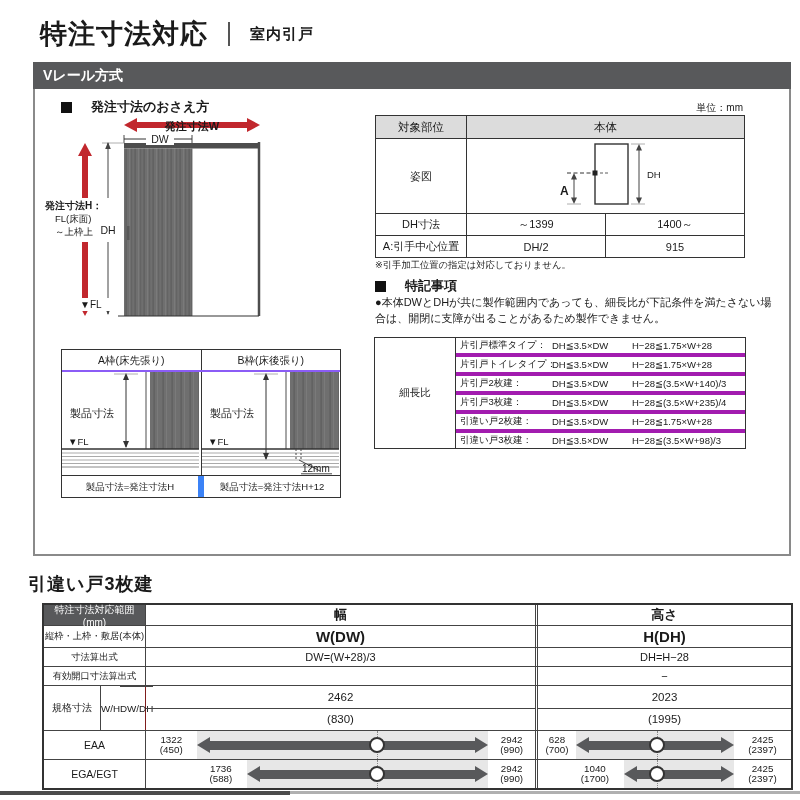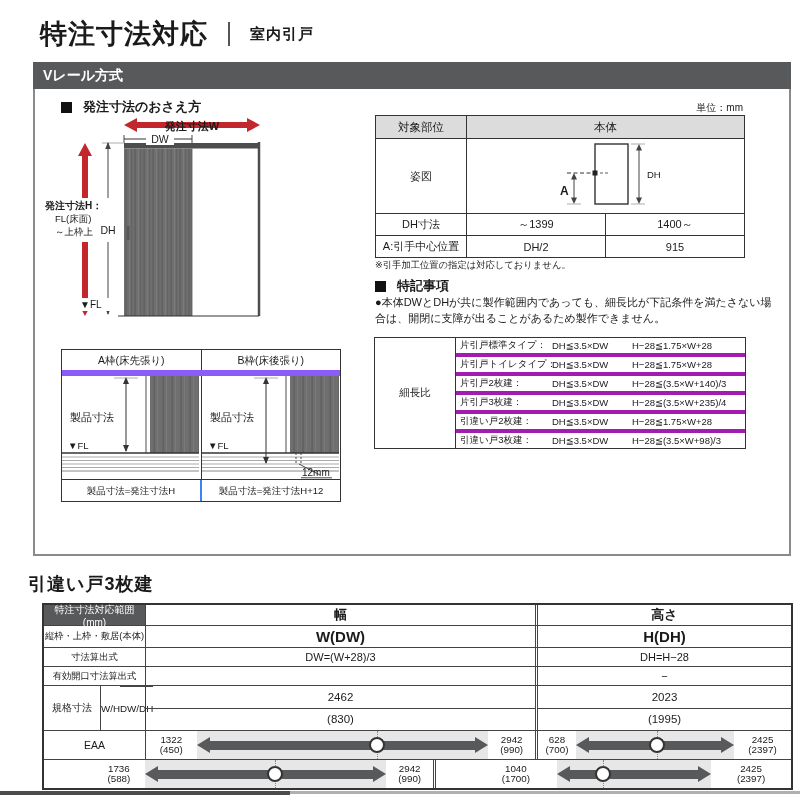--- a/index.html
+++ b/index.html
@@ -11,34 +11,34 @@
   .hdr{position:absolute;left:40px;top:16px;display:flex;align-items:center}
   .hdr-title{font-size:27px;font-weight:bold;letter-spacing:1px}
   .hdr-div{width:2px;height:24px;background:#555;margin:0 20px}
   .hdr-sub{font-size:15px;font-weight:bold;letter-spacing:1px}
 
   
   .vbox{position:absolute;left:33px;top:62px;width:758px}
   .vbar{height:27px;background:#58595b;color:#fff;font-size:14px;font-weight:bold;line-height:27px;padding-left:10px;box-sizing:border-box}
   .vcontent{position:relative;height:467px;border:2px solid #8a8a8a;border-top:none;background:#fff;box-sizing:border-box}
 
-  .sec-h{position:absolute;font-size:13px;font-weight:bold;display:flex;align-items:center;gap:11px;white-space:nowrap}
+  .sec-h{position:absolute;font-size:13px;font-weight:bold;display:flex;align-items:center;gap:19px;white-space:nowrap}
   .sq{width:11px;height:11px;background:#111;flex:none}
 
   
   .ab{position:absolute;left:26px;top:260px;width:278px;border:1.5px solid #333}
-  .ab-hdr{display:flex;height:20px;border-bottom:6px solid #8b5cf6}
+  .ab-hdr{display:flex;height:20px;border-bottom:2px solid #8b5cf6}
   .ab-hdr>div{flex:1;text-align:center;font-size:10.5px;line-height:20px}
   .ab-hdr>div+div{border-left:1px solid #333}
   .ab-body{display:flex;height:103px}
   .ab-body>div{flex:1;position:relative}
   .ab-body>div+div{border-left:1px solid #333}
   .ab-foot{display:flex;height:21px;border-top:1px solid #333}
   .ab-foot>div{flex:1;text-align:center;font-size:9.5px;line-height:21px;white-space:nowrap}
-  .ab-foot>div+div{border-left:2px solid #3b82f6}
+  .ab-foot>div+div{border-left:6px solid #3b82f6}
 
   
   .unit{position:absolute;left:340px;top:12px;width:368px;text-align:right;font-size:10px}
   .ht{position:absolute;left:340px;top:26px;width:368px;border:1.5px solid #333;font-size:11px}
   .ht-row{display:flex;border-top:1px solid #333}
   .ht-row:first-child{border-top:none}
   .ht-label{width:90px;flex:none;display:flex;align-items:center;justify-content:center;border-right:1px solid #333;text-align:center}
   .ht-body{flex:1;display:flex;align-items:center;justify-content:center}
   .ht-hdr{height:22px;background:#dcdcdc;font-size:11.5px}
   .ht-fig{height:74px}
@@ -406,20 +406,21 @@
           <span>(700)</span>
         </div>
         <div class="rlab" style="left:77.5%;right:0">
           <span>2425</span>
           <span>(2397)</span>
         </div>
       </div>
     </div>
 
     <div class="bt-row" style="height:28px">
+      <div class="bt-c1 rlabel">EGA/EGT</div>
       <div class="bt-c2 range">
         <div class="rz" style="left:26%;right:12%">
             <div class="abar"></div>
             <div class="tri tl"></div>
             <div class="tri tr"></div>
           </div>
         <div class="dotl" style="left:59.5%"></div>
         <div class="circ" style="left:59.5%"></div>
         <div class="rlab" style="left:12.5%;width:13.5%">
           <span>1736</span>

